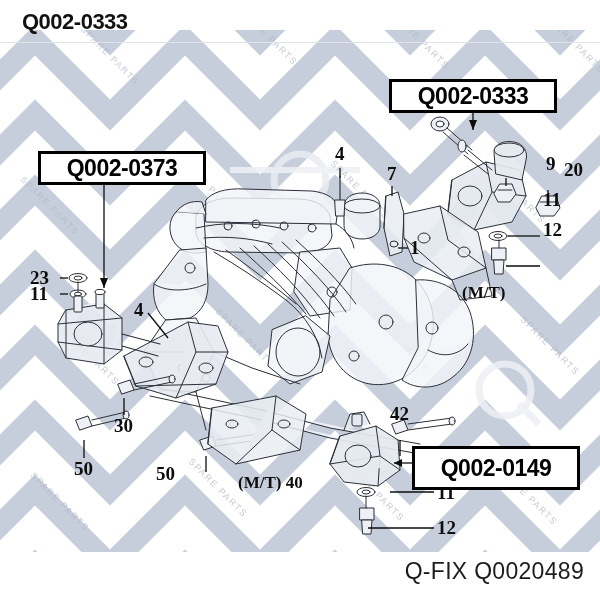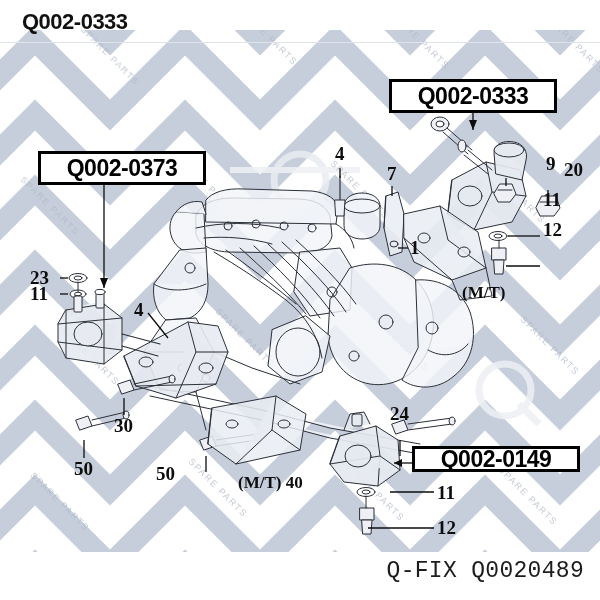--- a/index.html
+++ b/index.html
@@ -31,39 +31,39 @@
   }
   #header-rule{
     position:absolute;left:0;top:42px;width:600px;height:1px;
     background:#dfe3ea;z-index:5;
   }
 
   
   #footer-text{
     position:absolute;right:16px;top:558px;z-index:6;
     font-size:23px;color:#1c1c1c;letter-spacing:0.3px;
-    font-family:Liberation Mono, monospace;
+    font-family:Liberation Sans, sans-serif;
   }
 
   
   #drawing{position:absolute;left:0;top:0;width:600px;height:600px;z-index:2;}
 
   
   .callout{
     position:absolute;z-index:7;
     background:#ffffff;
     border:3px solid #000000;
     display:flex;align-items:center;justify-content:center;
     font-weight:bold;color:#000;
     font-family:"Liberation Sans", sans-serif;
     box-sizing:border-box;
   }
   #callout-0333{left:389px;top:79px;width:168px;height:34px;font-size:23px;letter-spacing:-0.5px;}
   #callout-0373{left:38px;top:151px;width:168px;height:34px;font-size:23px;letter-spacing:-0.5px;}
-  #callout-0149{left:412px;top:446px;width:168px;height:26px;font-size:23px;letter-spacing:-0.5px;}
+  #callout-0149{left:412px;top:446px;width:168px;height:44px;font-size:23px;letter-spacing:-0.5px;}
 
   
   .plabel{
     position:absolute;z-index:6;
     font-size:19px;font-weight:bold;color:#0d0d0d;
     font-family:"Liberation Serif", serif;
     white-space:nowrap;
     line-height:1;
   }
   .plabel.mt{font-size:17px;}
@@ -393,21 +393,21 @@
 
   <div class="callout" id="callout-0333">Q002-0333</div>
   <div class="callout" id="callout-0373">Q002-0373</div>
   <div class="callout" id="callout-0149">Q002-0149</div>
 
   <div class="plabel" style="left:30px;top:268px">23</div>
   <div class="plabel" style="left:30px;top:284px">11</div>
   <div class="plabel" style="left:134px;top:300px">4</div>
   <div class="plabel" style="left:114px;top:416px">30</div>
   <div class="plabel" style="left:74px;top:459px">50</div>
-  <div class="plabel" style="left:390px;top:404px">24</div>
+  <div class="plabel" style="left:390px;top:404px">42</div>
   <div class="plabel" style="left:156px;top:464px">50</div>
   <div class="plabel mt" style="left:238px;top:474px">(M/T) 40</div>
   <div class="plabel" style="left:437px;top:483px">11</div>
   <div class="plabel" style="left:437px;top:518px">12</div>
   <div class="plabel" style="left:335px;top:144px">4</div>
   <div class="plabel" style="left:387px;top:164px">7</div>
   <div class="plabel" style="left:410px;top:238px">1</div>
   <div class="plabel" style="left:546px;top:154px">9</div>
   <div class="plabel" style="left:564px;top:160px">20</div>
   <div class="plabel" style="left:543px;top:190px">11</div>

